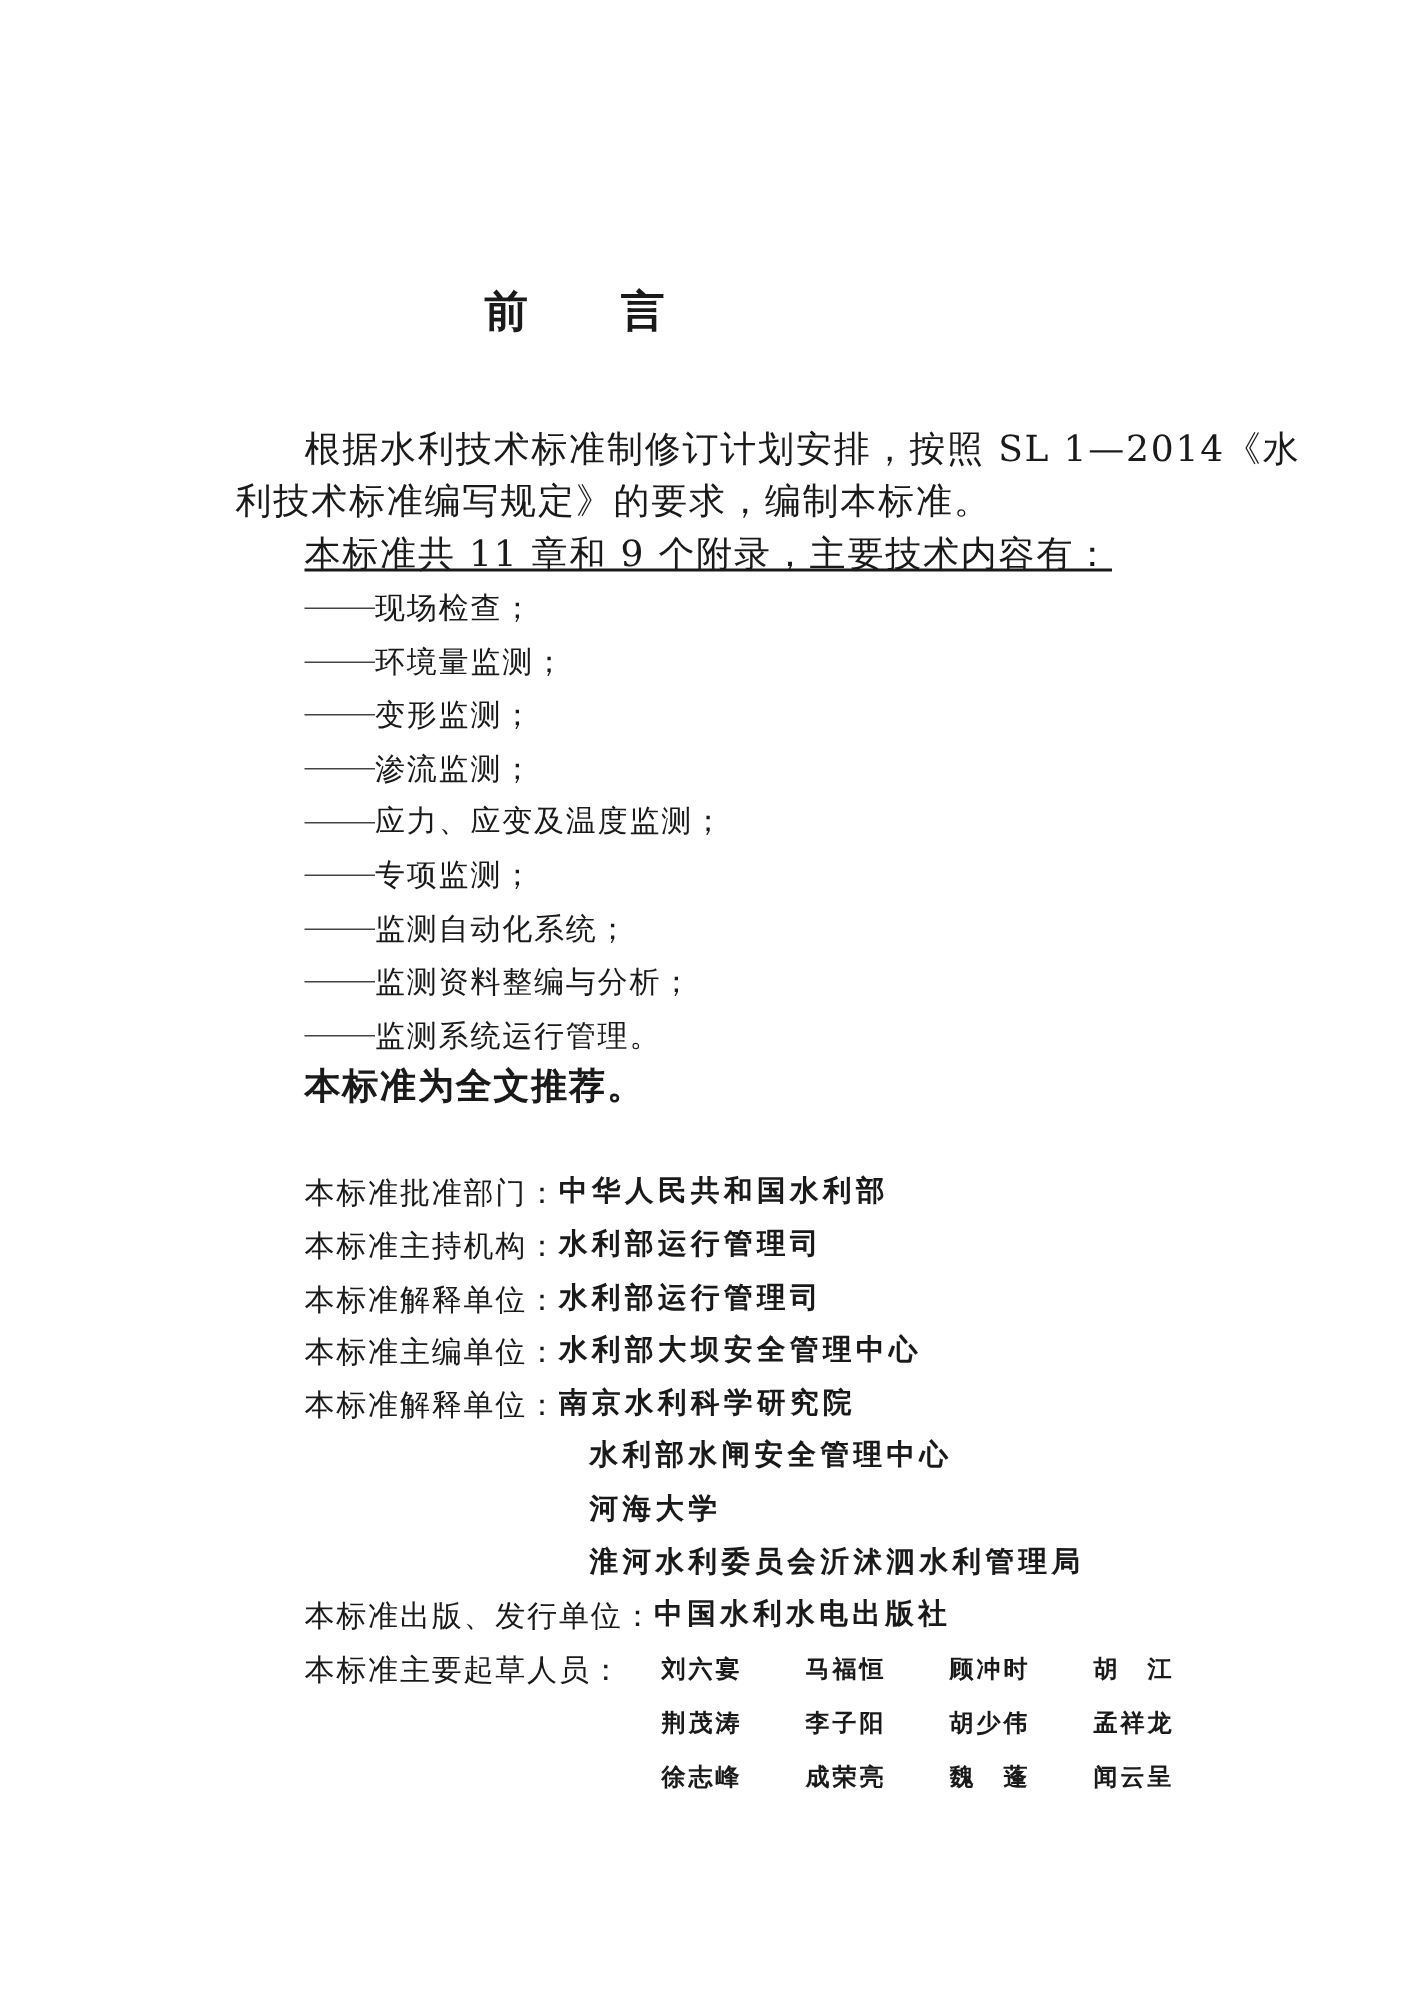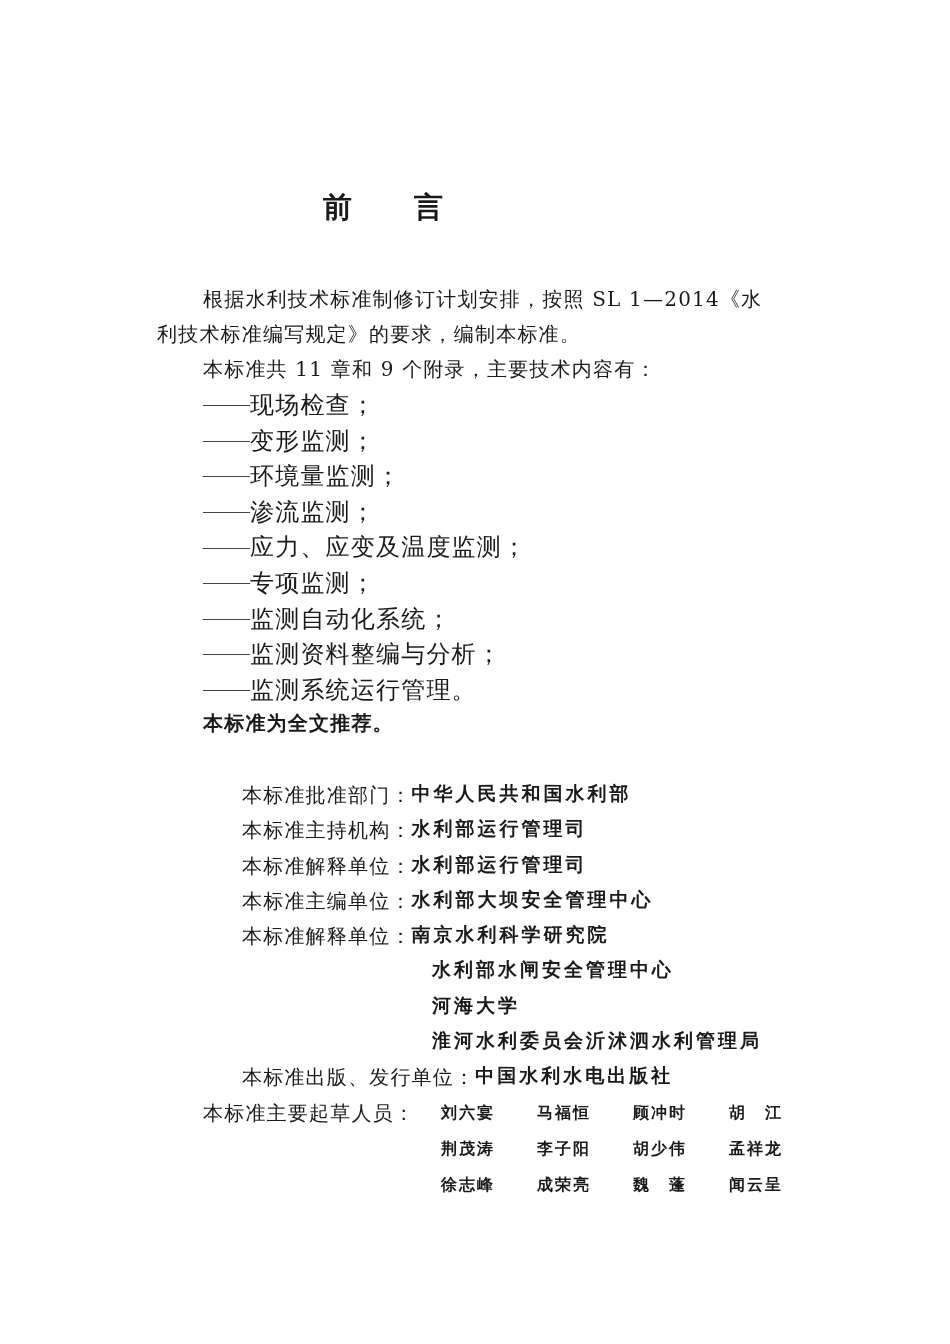--- a/index.html
+++ b/index.html
@@ -8,29 +8,29 @@
       font-family: "DejaVu Serif", "Liberation Serif", serif;
       position: relative; overflow: hidden;
     }
     .title {
       position: absolute; top: 188px; left: 0; width: 766px; text-align: center;
       font-family: "DejaVu Sans", "Liberation Sans", sans-serif; font-weight: bold;
       font-size: 29px; letter-spacing: 0;
     }
     .title span { display: inline-block; }
     .title .gap { width: 62px; }
-    .para { position: absolute; font-size: 20px; line-height: 35px; white-space: nowrap; letter-spacing: 1.2px; }
+    .para { position: absolute; font-size: 24px; line-height: 35px; white-space: nowrap; letter-spacing: 1.2px; }
     .p1 { top: 282px; left: 203px; }
     .p1b { top: 317px; left: 157px; }
-    .p2 { top: 352px; left: 203px; }
-    .list { position: absolute; top: 388px; left: 203px; font-size: 24px; line-height: 35.6px; letter-spacing: 1.2px; }
+    .p2 { top: 352px; left: 203px; text-decoration: underline; }
+    .list { position: absolute; top: 388px; left: 203px; font-size: 20px; line-height: 35.6px; letter-spacing: 1.2px; }
     .list .item { white-space: nowrap; display: flex; align-items: center; }
     .dash { display: inline-block; width: 47px; height: 0; border-top: 1.5px solid #444; margin-right: 0; }
     .p3 { top: 706px; left: 203px; font-weight: bold; }
-    .meta { position: absolute; left: 203px; font-size: 20px; line-height: 35.3px; letter-spacing: 1.2px; margin-left: 39px; }
+    .meta { position: absolute; left: 203px; font-size: 20px; line-height: 35.3px; letter-spacing: 1.2px; }
     .meta .row { display: flex; white-space: nowrap; }
     .meta .lbl { }
     .meta .val { font-family: Liberation Mono, monospace; font-weight: bold; letter-spacing: 3px; font-size: 19px; }
     .meta .indent { padding-left: 190px; }
     .pub .val { letter-spacing: 3px; }
     .drafters { position: absolute; top: 1095px; left: 203px; font-size: 20px; line-height: 36px; letter-spacing: 1.2px; }
     .drafters .row { display: flex; white-space: nowrap; }
     .drafters .lbl { width: 238px; }
     .drafters .spacer { width: 238px; }
     .names { display: flex; font-family: "DejaVu Sans", "Liberation Sans", sans-serif; font-weight: bold; font-size: 16px; }
@@ -49,25 +49,25 @@
   <div class="para p1b">利技术标准编写规定》的要求，编制本标准。</div>
   <div class="para p2">本标准共 11 章和 9 个附录，主要技术内容有：</div>
 
   <div class="list">
     <div class="item">
         <span class="dash"></span>
         <span>现场检查；</span>
       </div>
     <div class="item">
         <span class="dash"></span>
-        <span>变形监测；</span>
+        <span>环境量监测；</span>
       </div>
     <div class="item">
         <span class="dash"></span>
-        <span>环境量监测；</span>
+        <span>变形监测；</span>
       </div>
     <div class="item">
         <span class="dash"></span>
         <span>渗流监测；</span>
       </div>
     <div class="item">
         <span class="dash"></span>
         <span>应力、应变及温度监测；</span>
       </div>
     <div class="item">

